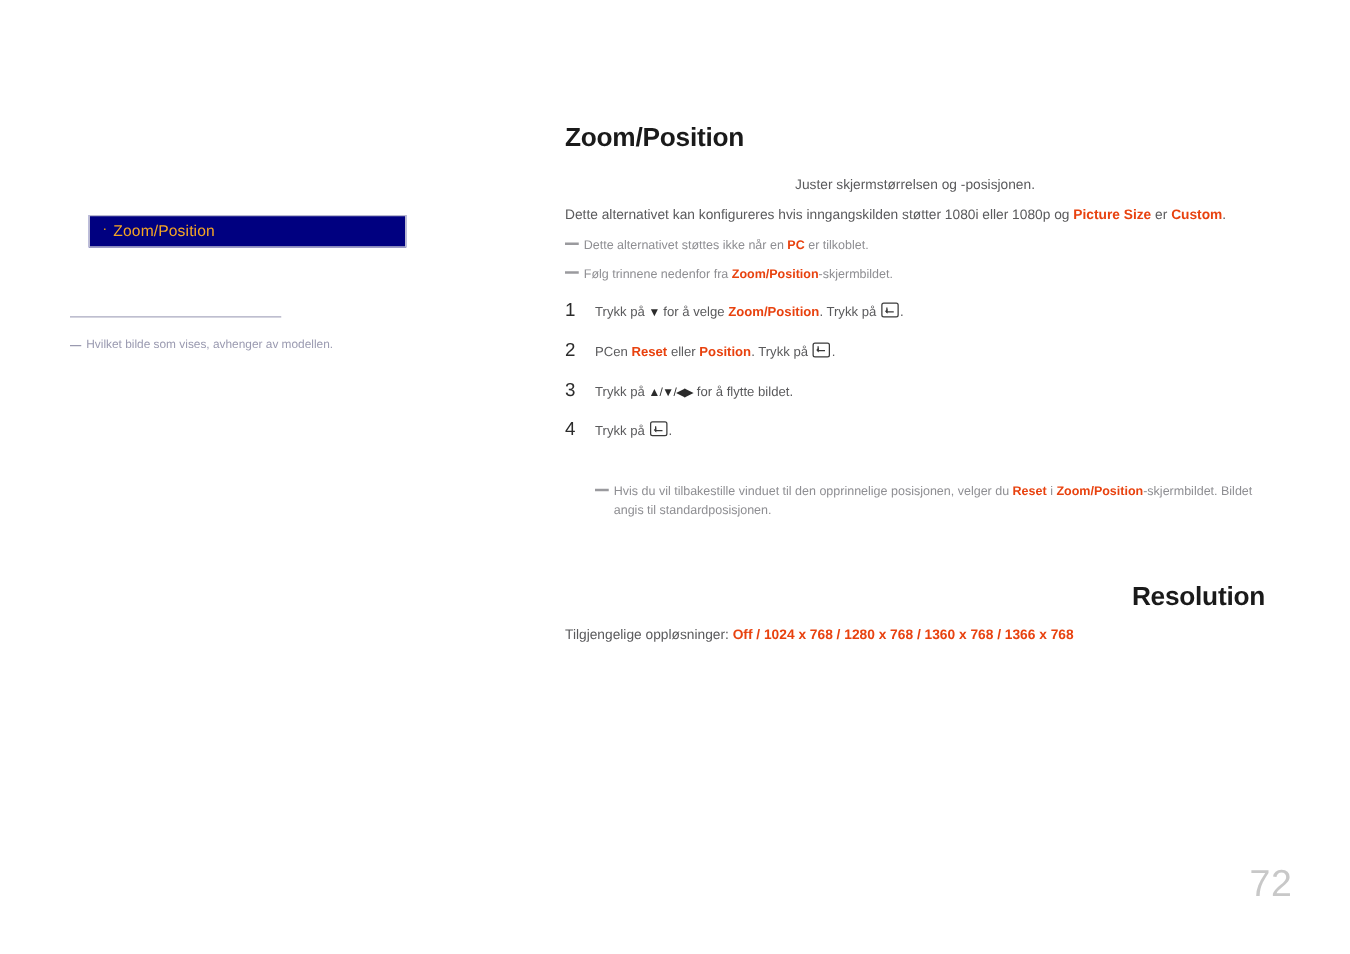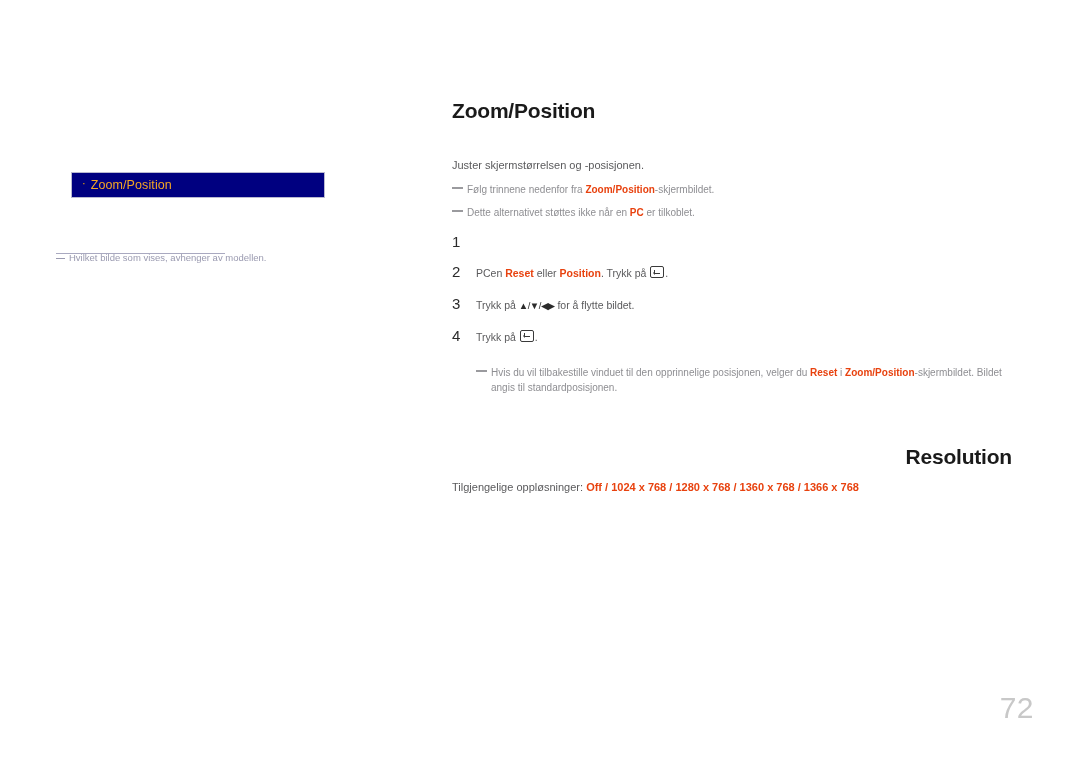--- a/index.html
+++ b/index.html
@@ -53,21 +53,21 @@
     position: absolute;
     left: 56px;
     top: 253px;
     width: 169px;
     height: 1px;
     background: #a9a9c0;
   }
   #left-note {
     position: absolute;
     left: 56px;
-    top: 252px;
+    top: 270px;
     width: 330px;
     font-size: 9.5px;
     color: #9a9ab0;
     display: flex;
     align-items: flex-start;
   }
   #left-note-dash {
     display: inline-block;
     width: 9px;
     height: 1px;
@@ -94,21 +94,21 @@
   }
   #zoom-section-title { padding-top: 99px; }
   #resolution-section-title { padding-top: 50px; text-align: right; }
 
   p.body-line {
     font-size: 11px;
     line-height: 1.55;
     color: #5a5a5c;
     margin: 0;
   }
-  #zoom-desc-1 { margin-top: 34px; }
+  #zoom-desc-1 { margin-top: 17px; text-align: center; }
   #zoom-desc-2 { margin-top: 7px; }
 
   .accent { color: #e8420f; font-weight: bold; }
 
   
   .note {
     display: flex;
     align-items: flex-start;
     font-size: 10px;
     line-height: 1.5;
@@ -173,21 +173,21 @@
     position: absolute;
     left: 2px;
     top: 3.6px;
     width: 0; height: 0;
     border-top: 2.2px solid transparent;
     border-bottom: 2.2px solid transparent;
     border-right: 2.6px solid #3a3a3a;
   }
   .arrow-glyph { color: #2b2b2b; font-size: 9.5px; letter-spacing: -.5px; }
 
-  #steps-note { margin-top: 20px; margin-left: 24px; }
+  #steps-note { margin-top: 32px; margin-left: 24px; }
 
   #resolution-desc { margin-top: 18px; width: 556px; }
   #resolution-list { margin-top: 10px; font-size: 11px; }
 
   
   #page-number {
     position: absolute;
     right: 46px;
     bottom: 38px;
     font-size: 30px;
@@ -213,39 +213,45 @@
   </div>
 
 </div>
 
 <div id="content">
 
   <h1 class="section-title" id="zoom-section-title">Zoom/Position</h1>
 
   <p class="body-line" id="zoom-desc-1">Juster skjermstørrelsen og -posisjonen.</p>
 
+  <p class="body-line" id="zoom-desc-2">
+    <span>Dette alternativet kan konfigureres hvis inngangskilden støtter 1080i eller 1080p og </span><span class="accent">Picture Size</span><span> er </span><span class="accent">Custom</span><span>.</span>
+  </p>
+
+  <div class="note">
+    <span class="dash"></span>
+    <span class="note-text">
+      <span>Dette alternativet støttes ikke når en </span><span class="accent">PC</span><span> er tilkoblet.</span>
+    </span>
+  </div>
 
   <div class="note">
     <span class="dash"></span>
     <span class="note-text">
       <span>Følg trinnene nedenfor fra </span><span class="accent">Zoom/Position</span><span>-skjermbildet.</span>
     </span>
   </div>
 
-  <div class="note">
-    <span class="dash"></span>
-    <span class="note-text">
-      <span>Dette alternativet støttes ikke når en </span><span class="accent">PC</span><span> er tilkoblet.</span>
-    </span>
-  </div>
-
   <div id="steps">
 
     <div class="step">
       <span class="step-num">1</span>
+      <span class="step-text">
+        <span>Trykk på </span><span class="arrow-glyph">▼</span><span> for å velge </span><span class="accent">Zoom/Position</span><span>. Trykk på </span><span class="enter-key"></span><span>.</span>
+      </span>
     </div>
 
     <div class="step">
       <span class="step-num">2</span>
       <span class="step-text">
         <span>PCen </span><span class="accent">Reset</span><span> eller </span><span class="accent">Position</span><span>. Trykk på </span><span class="enter-key"></span><span>.</span>
       </span>
     </div>
 
     <div class="step">

